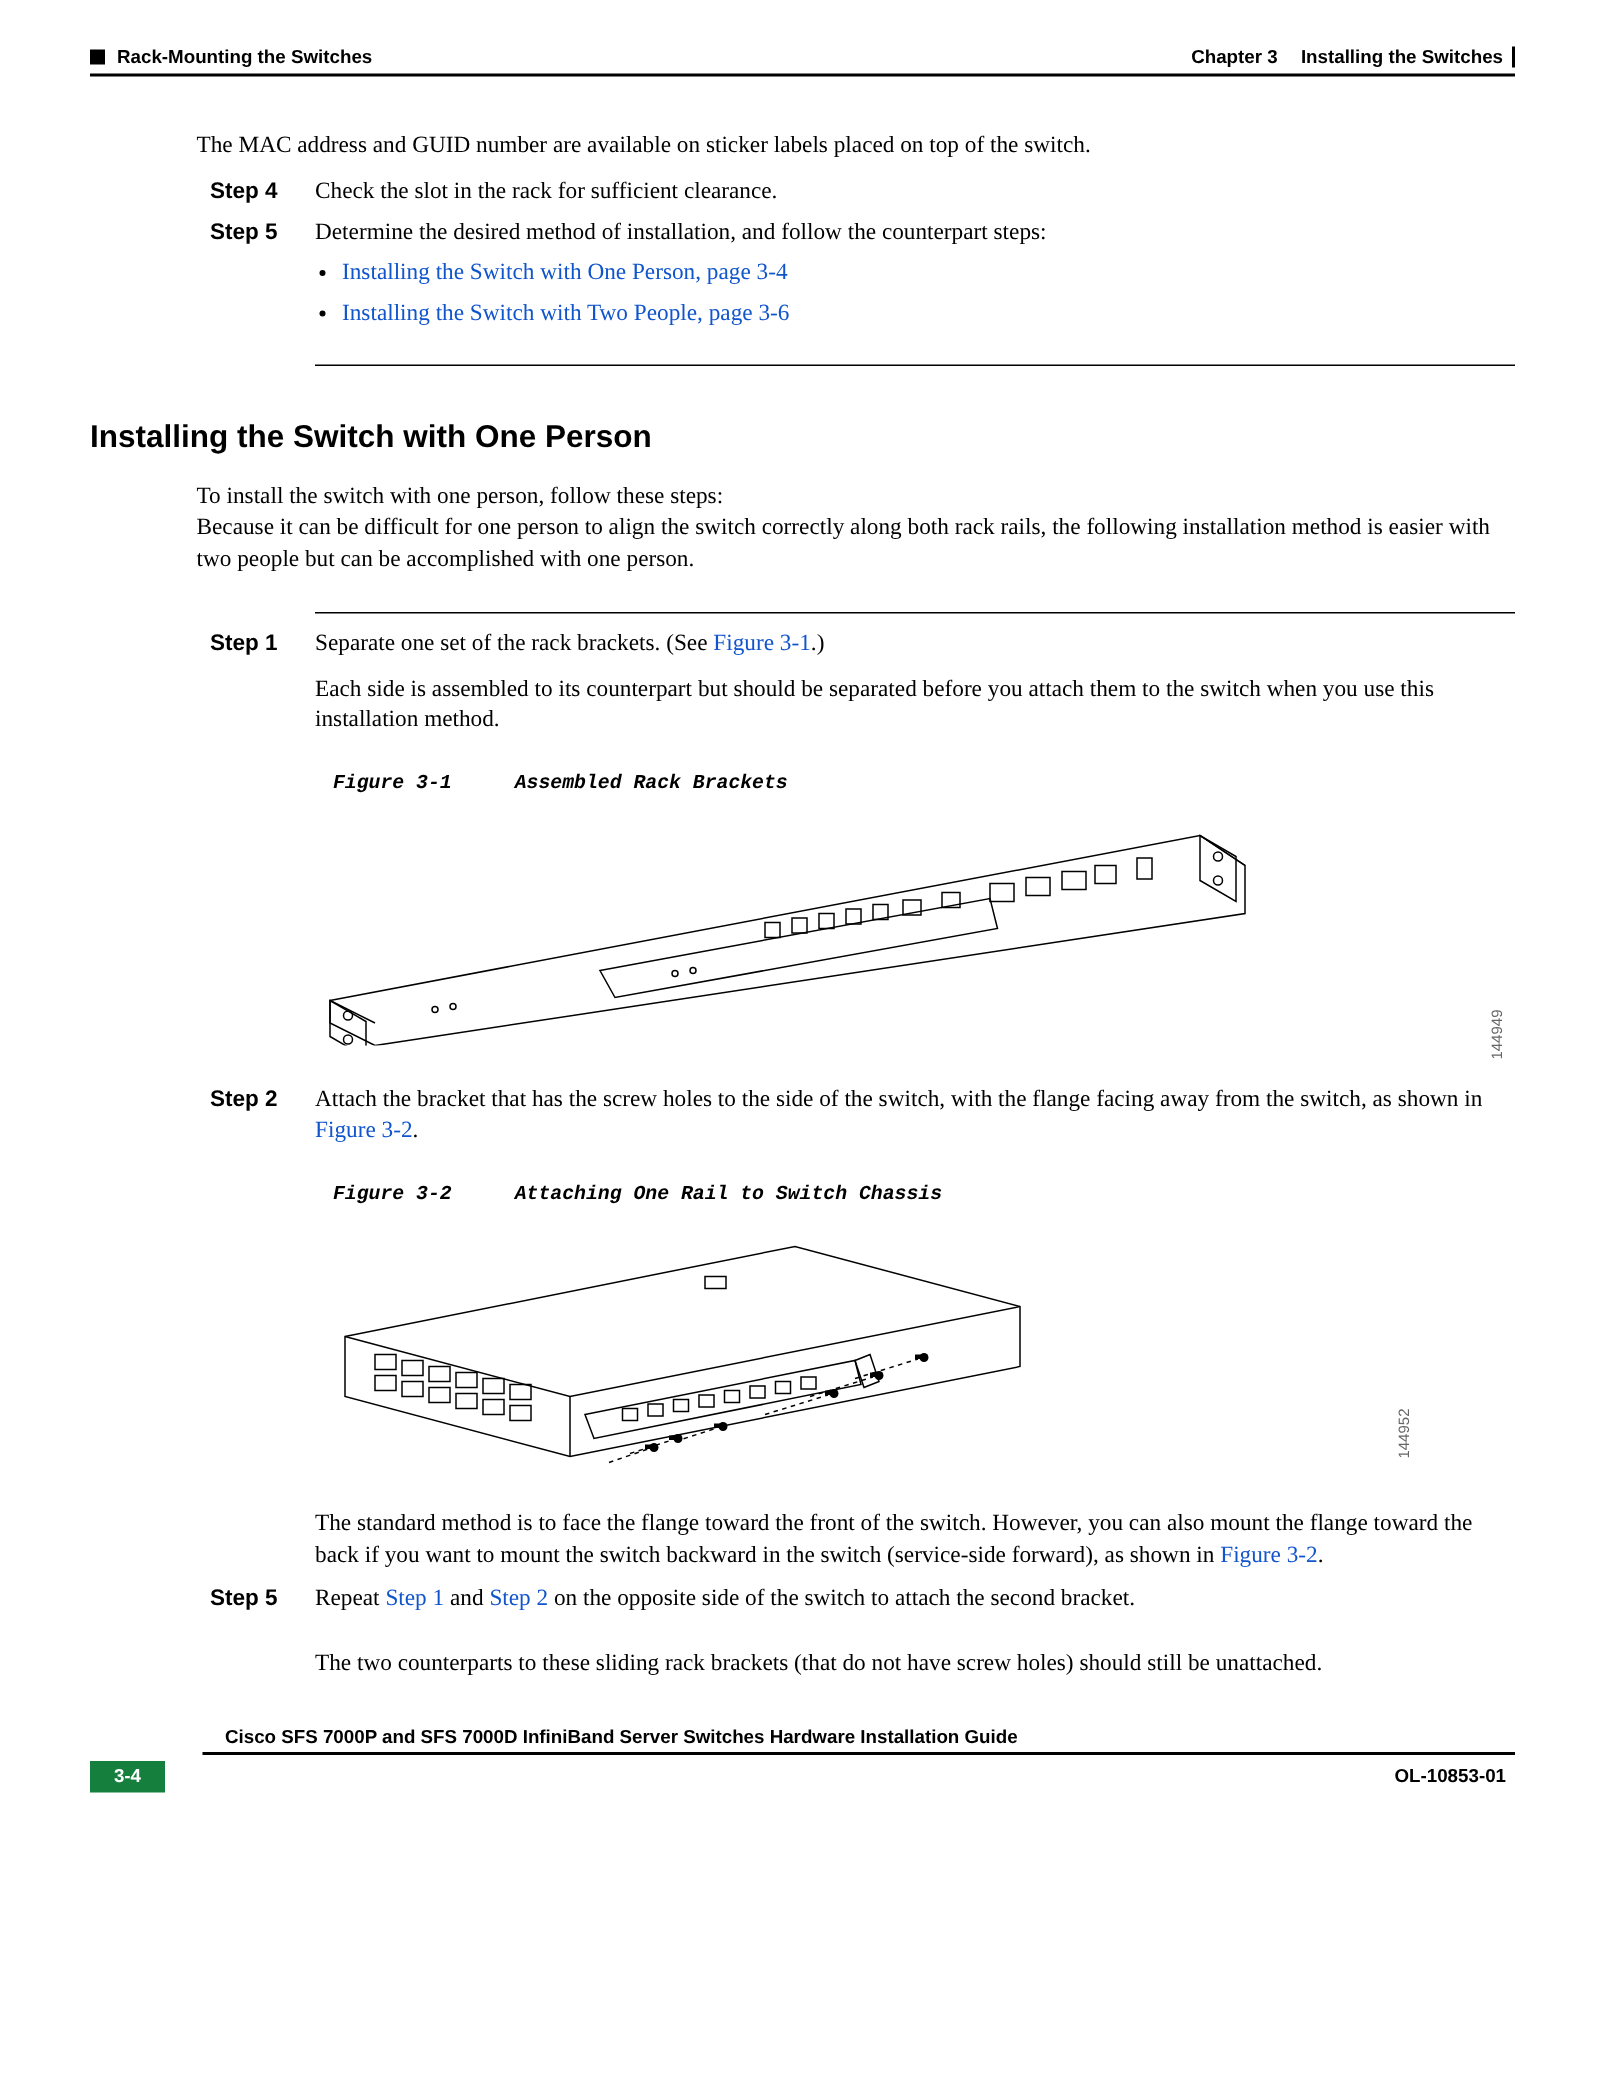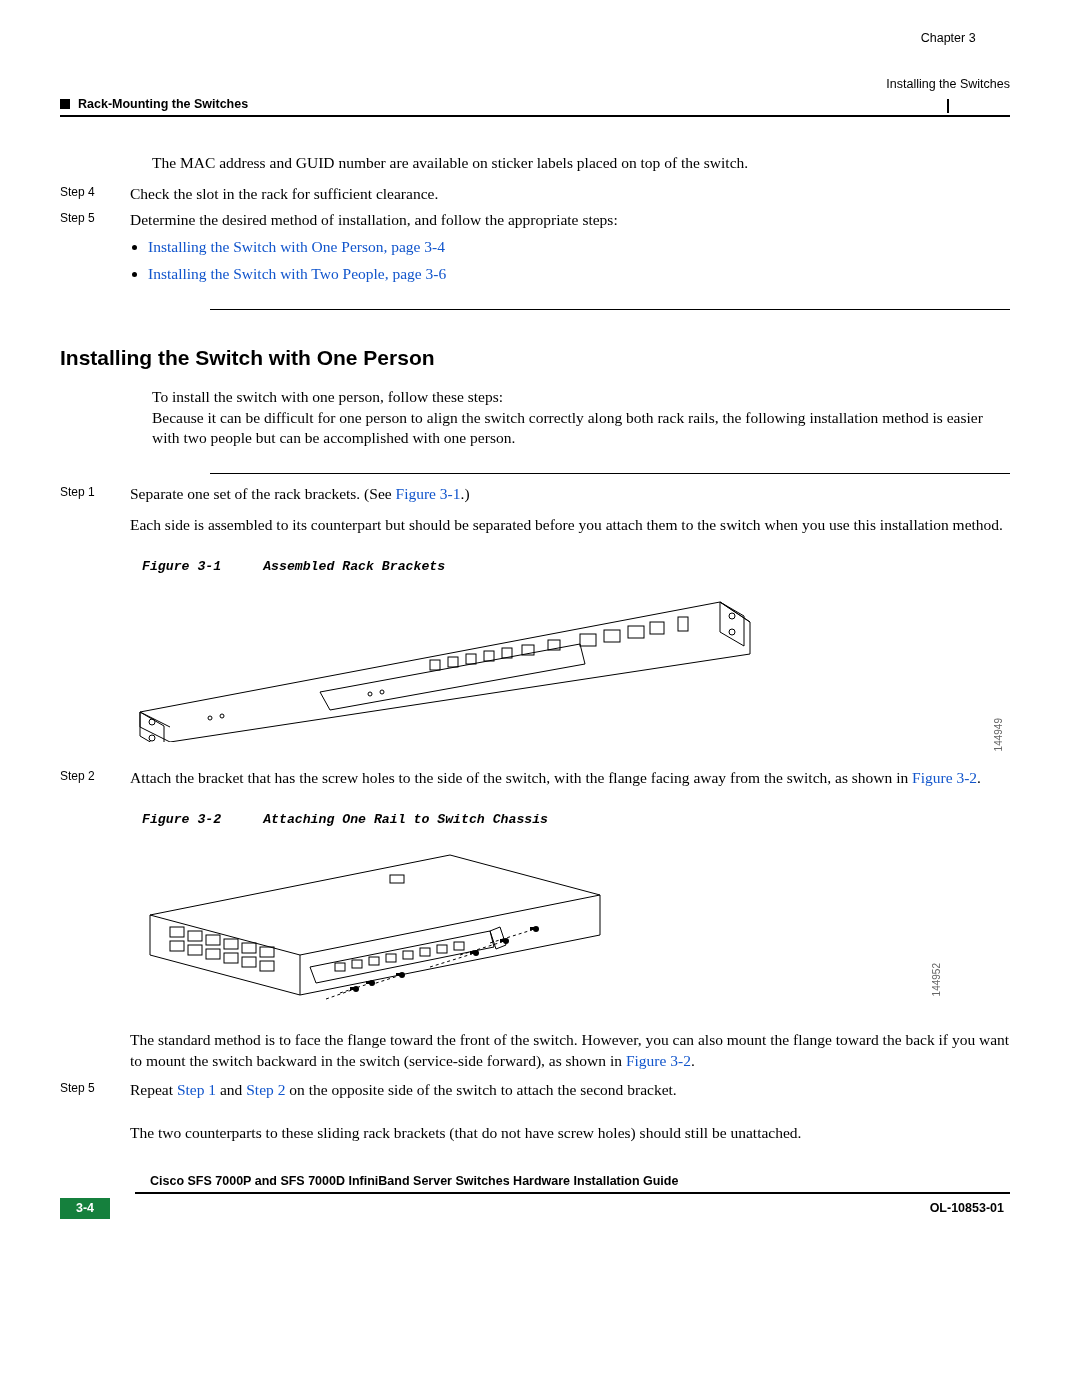--- a/index.html
+++ b/index.html
@@ -9,29 +9,29 @@
     font-size: 15.5px;
     color: #000;
     background: #fff;
     width: 1080px;
     line-height: 1.35;
   }
   .page { padding: 30px 70px 30px 60px; box-sizing: border-box; }
   .hdr { display: flex; justify-content: space-between; align-items: flex-end;
          font-family: Arial, Helvetica, sans-serif; font-size: 12.5px; }
   .hdr-left { display: flex; align-items: center; gap: 8px; font-weight: bold; }
-  .hdr-right { display: flex; align-items: center; gap: 6px; font-weight: normal; flex-direction: column; }
+  .hdr-right { display: flex; align-items: center; gap: 6px; font-weight: bold; }
   .hdr .sq { width: 10px; height: 10px; background: #000; }
   .hdr .bar { width: 2px; height: 14px; background: #000; }
   .top-rule { border: none; border-top: 2px solid #000; margin: 2px 0 36px 0; }
 
-  .content-col { margin-left: 92px; }
+  .content-col { margin-left: 71px; }
   .step-row { display: flex; margin-bottom: 6px; }
   .step-label { width: 70px; min-width: 70px; font-family: Arial, Helvetica, sans-serif;
-                font-weight: normal; font-size: 12px; }
+                font-weight: bold; font-size: 15px; margin-left: 80px; }
   .step-body { flex: 1; }
   .bullets { list-style: disc; padding-left: 18px; margin: 6px 0 0 0; }
   .bullets li { margin-bottom: 6px; }
   .link { color: #1155cc; text-decoration: none; }
 
   .thin-rule { border: none; border-top: 1px solid #000; margin: 18px 0 34px 150px; }
 
   h2.section { font-family: Arial, Helvetica, sans-serif; font-weight: bold;
                font-size: 21px; margin: 0 0 14px 0; }
 
@@ -77,21 +77,21 @@
   <div class="content-col">The MAC address and GUID number are available on sticker labels placed on top of the switch.</div>
 
   <div class="step-row" style="margin-top:10px;">
     <div class="step-label">Step 4</div>
     <div class="step-body">Check the slot in the rack for sufficient clearance.</div>
   </div>
 
   <div class="step-row">
     <div class="step-label">Step 5</div>
     <div class="step-body">
-      <div>Determine the desired method of installation, and follow the appropriate steps:</div>
+      <div>Determine the desired method of installation, and follow the counterpart steps:</div>
       <ul class="bullets">
         <li><a href="#" class="link">Installing the Switch with One Person, page 3-4</a></li>
         <li><a href="#" class="link">Installing the Switch with Two People, page 3-6</a></li>
       </ul>
     </div>
   </div>
 
   <hr class="thin-rule">
 
   <h2 class="section">Installing the Switch with One Person</h2>

